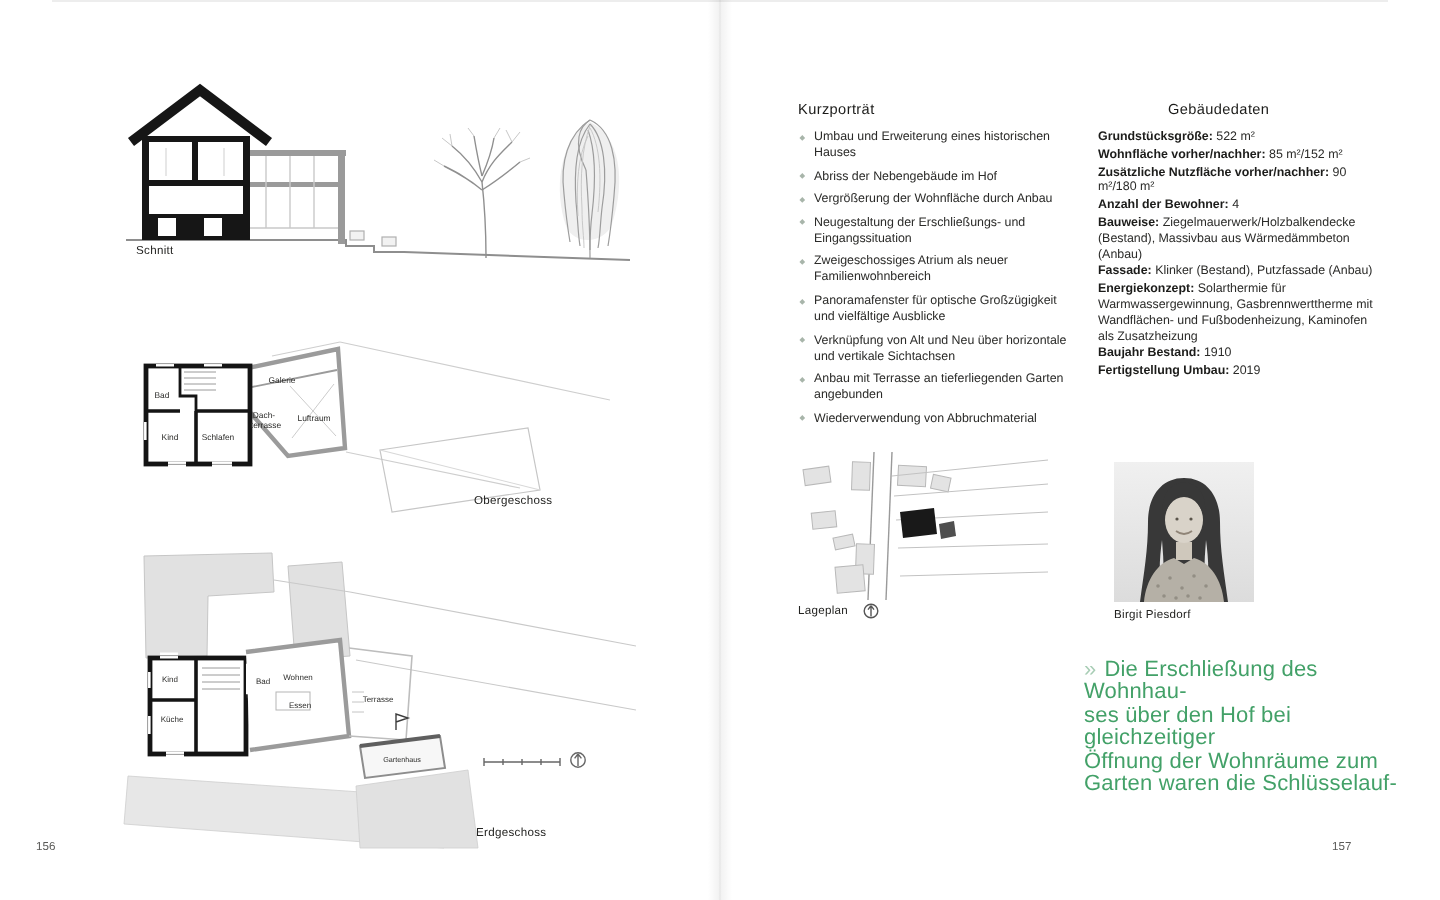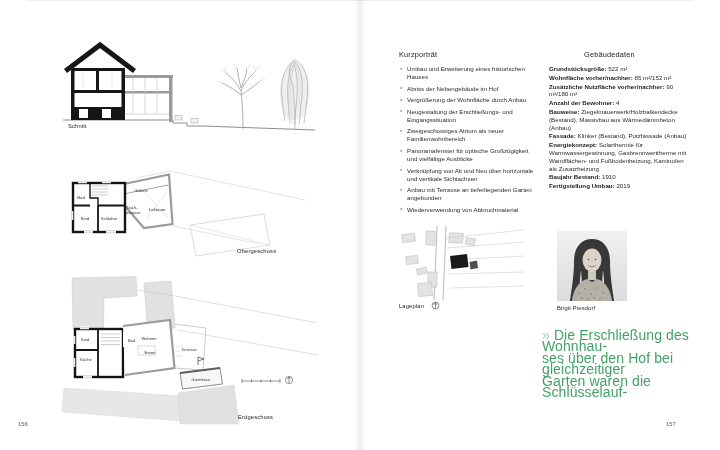--- a/index.html
+++ b/index.html
@@ -30,21 +30,21 @@
   }
   .kp-item::before {
     content:""; position:absolute; left:0.5px; top:2.7px;
     width:2.3px; height:2.3px; background:#a8b5aa; transform:rotate(45deg);
   }
 
   .gd-list { width:138px; }
   .gd-entry { font-size:6.2px; line-height:7.8px; color:#2b2b29; margin-bottom:1px; }
   .gd-entry b { font-weight:bold; color:#1c1c1a; }
 
-  .quote { width:168px; font-size:14px; line-height:11.4px; letter-spacing:0.1px; color:#43a168; }
+  .quote { width:168px; font-size:11px; line-height:11.4px; letter-spacing:0.1px; color:#43a168; }
   .gmark { color:#a8cdb5; }
   .gmark.open { margin-right:4px; }
   .gmark.close { margin-left:4px; }
 
   .cap-row { display:flex; align-items:center; gap:7px; }
 </style>
 </head>
 <body>
 
 <div class="abs edge-top"></div>
@@ -292,17 +292,18 @@
       <circle cx="31.5" cy="28.5" r="0.8" fill="#5a544a"></circle>
       <circle cx="38.5" cy="28.5" r="0.8" fill="#5a544a"></circle>
       <path d="M31,34.5 Q35,37.5 39,34.5" stroke="#8f8477" stroke-width="0.9" fill="none"></path>
     </g>
   </svg>
   <div class="abs cap" style="left:557px; top:305px;">Birgit Piesdorf</div>
 
   <blockquote class="abs quote" style="left:542px; top:330px;">
     <div class="q-line"><span class="gmark open">»</span><span>Die Erschließung des Wohnhau-</span></div>
     <div class="q-line">ses über den Hof bei gleichzeitiger</div>
+    <div class="q-line">Öffnung der Wohnräume zum</div>
     <div class="q-line">Garten waren die Schlüsselauf-</div>
   </blockquote>
 
   <div class="abs pagenum" style="left:666px; top:421px;">157</div>
 </section>
 
 </body></html>

